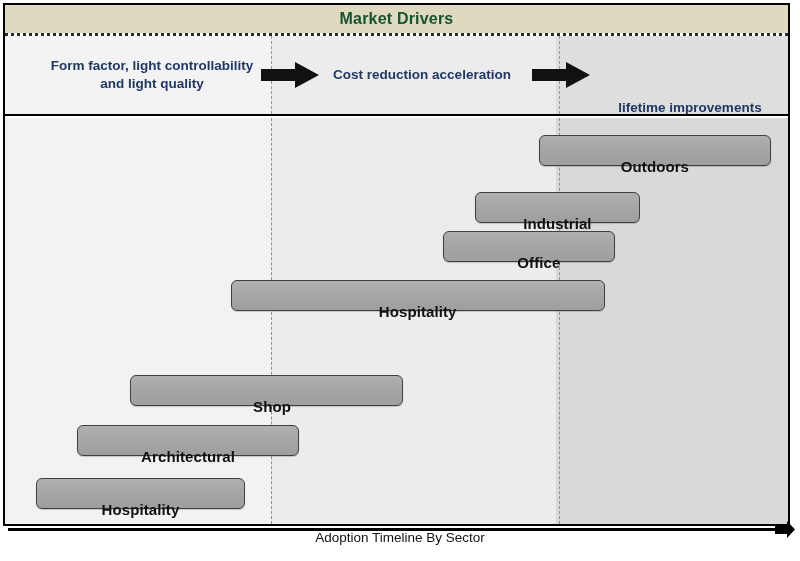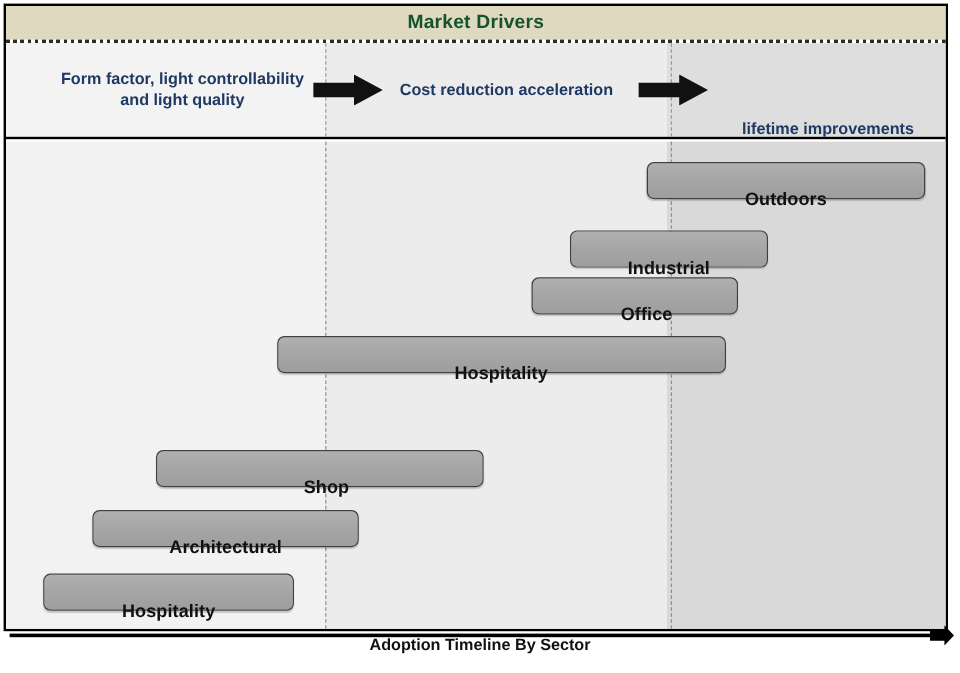--- a/index.html
+++ b/index.html
@@ -77,21 +77,21 @@
   
   #axis-line{
     position:absolute;left:3px;top:523px;width:784px;height:0;
     border-top:3px solid #000000;
   }
   #axis-arrow{
     position:absolute;left:770px;top:516px;width:20px;height:17px;
   }
   #axis-title{
     position:absolute;left:0;top:530px;width:800px;text-align:center;
-    font-size:13.5px;font-weight:bold;color:#111111;
+    font-size:13.5px;font-weight:normal;color:#111111;
   }
 </style>
 </head>
 <body>
 
 <div id="canvas">
   <div id="frame">
 
     <div id="header-band">
       <span id="header-title">Market Drivers</span>

